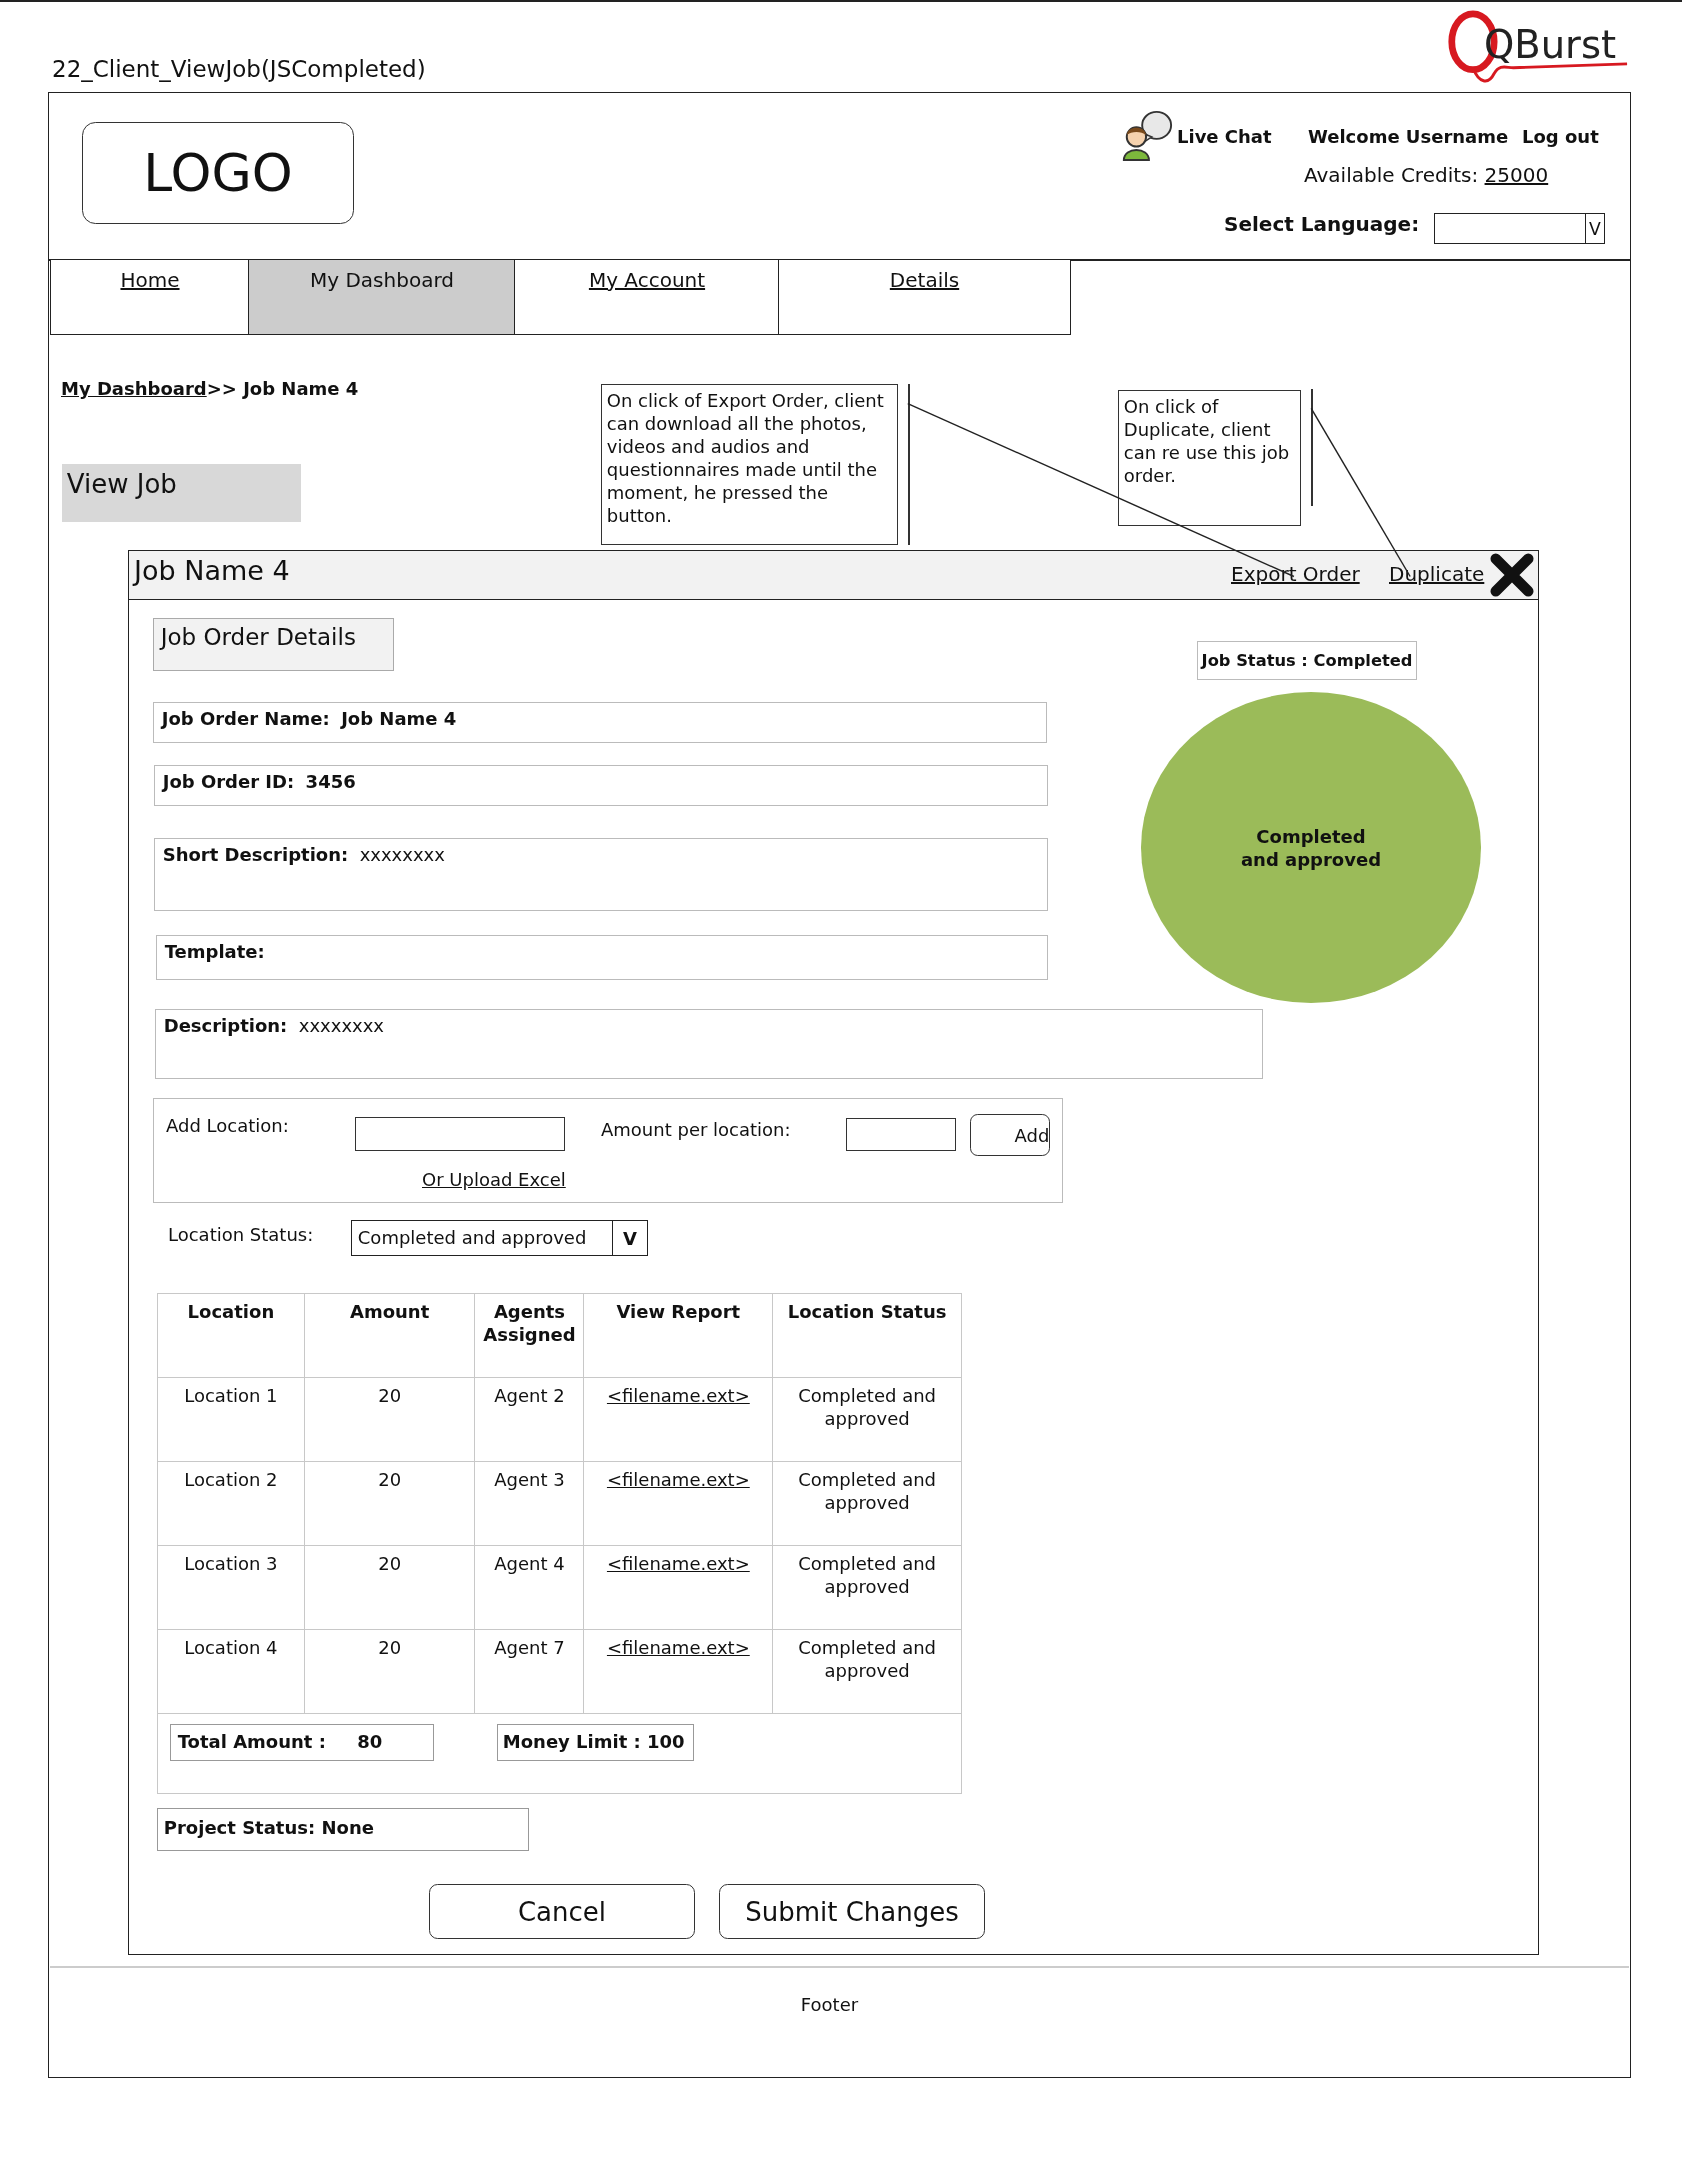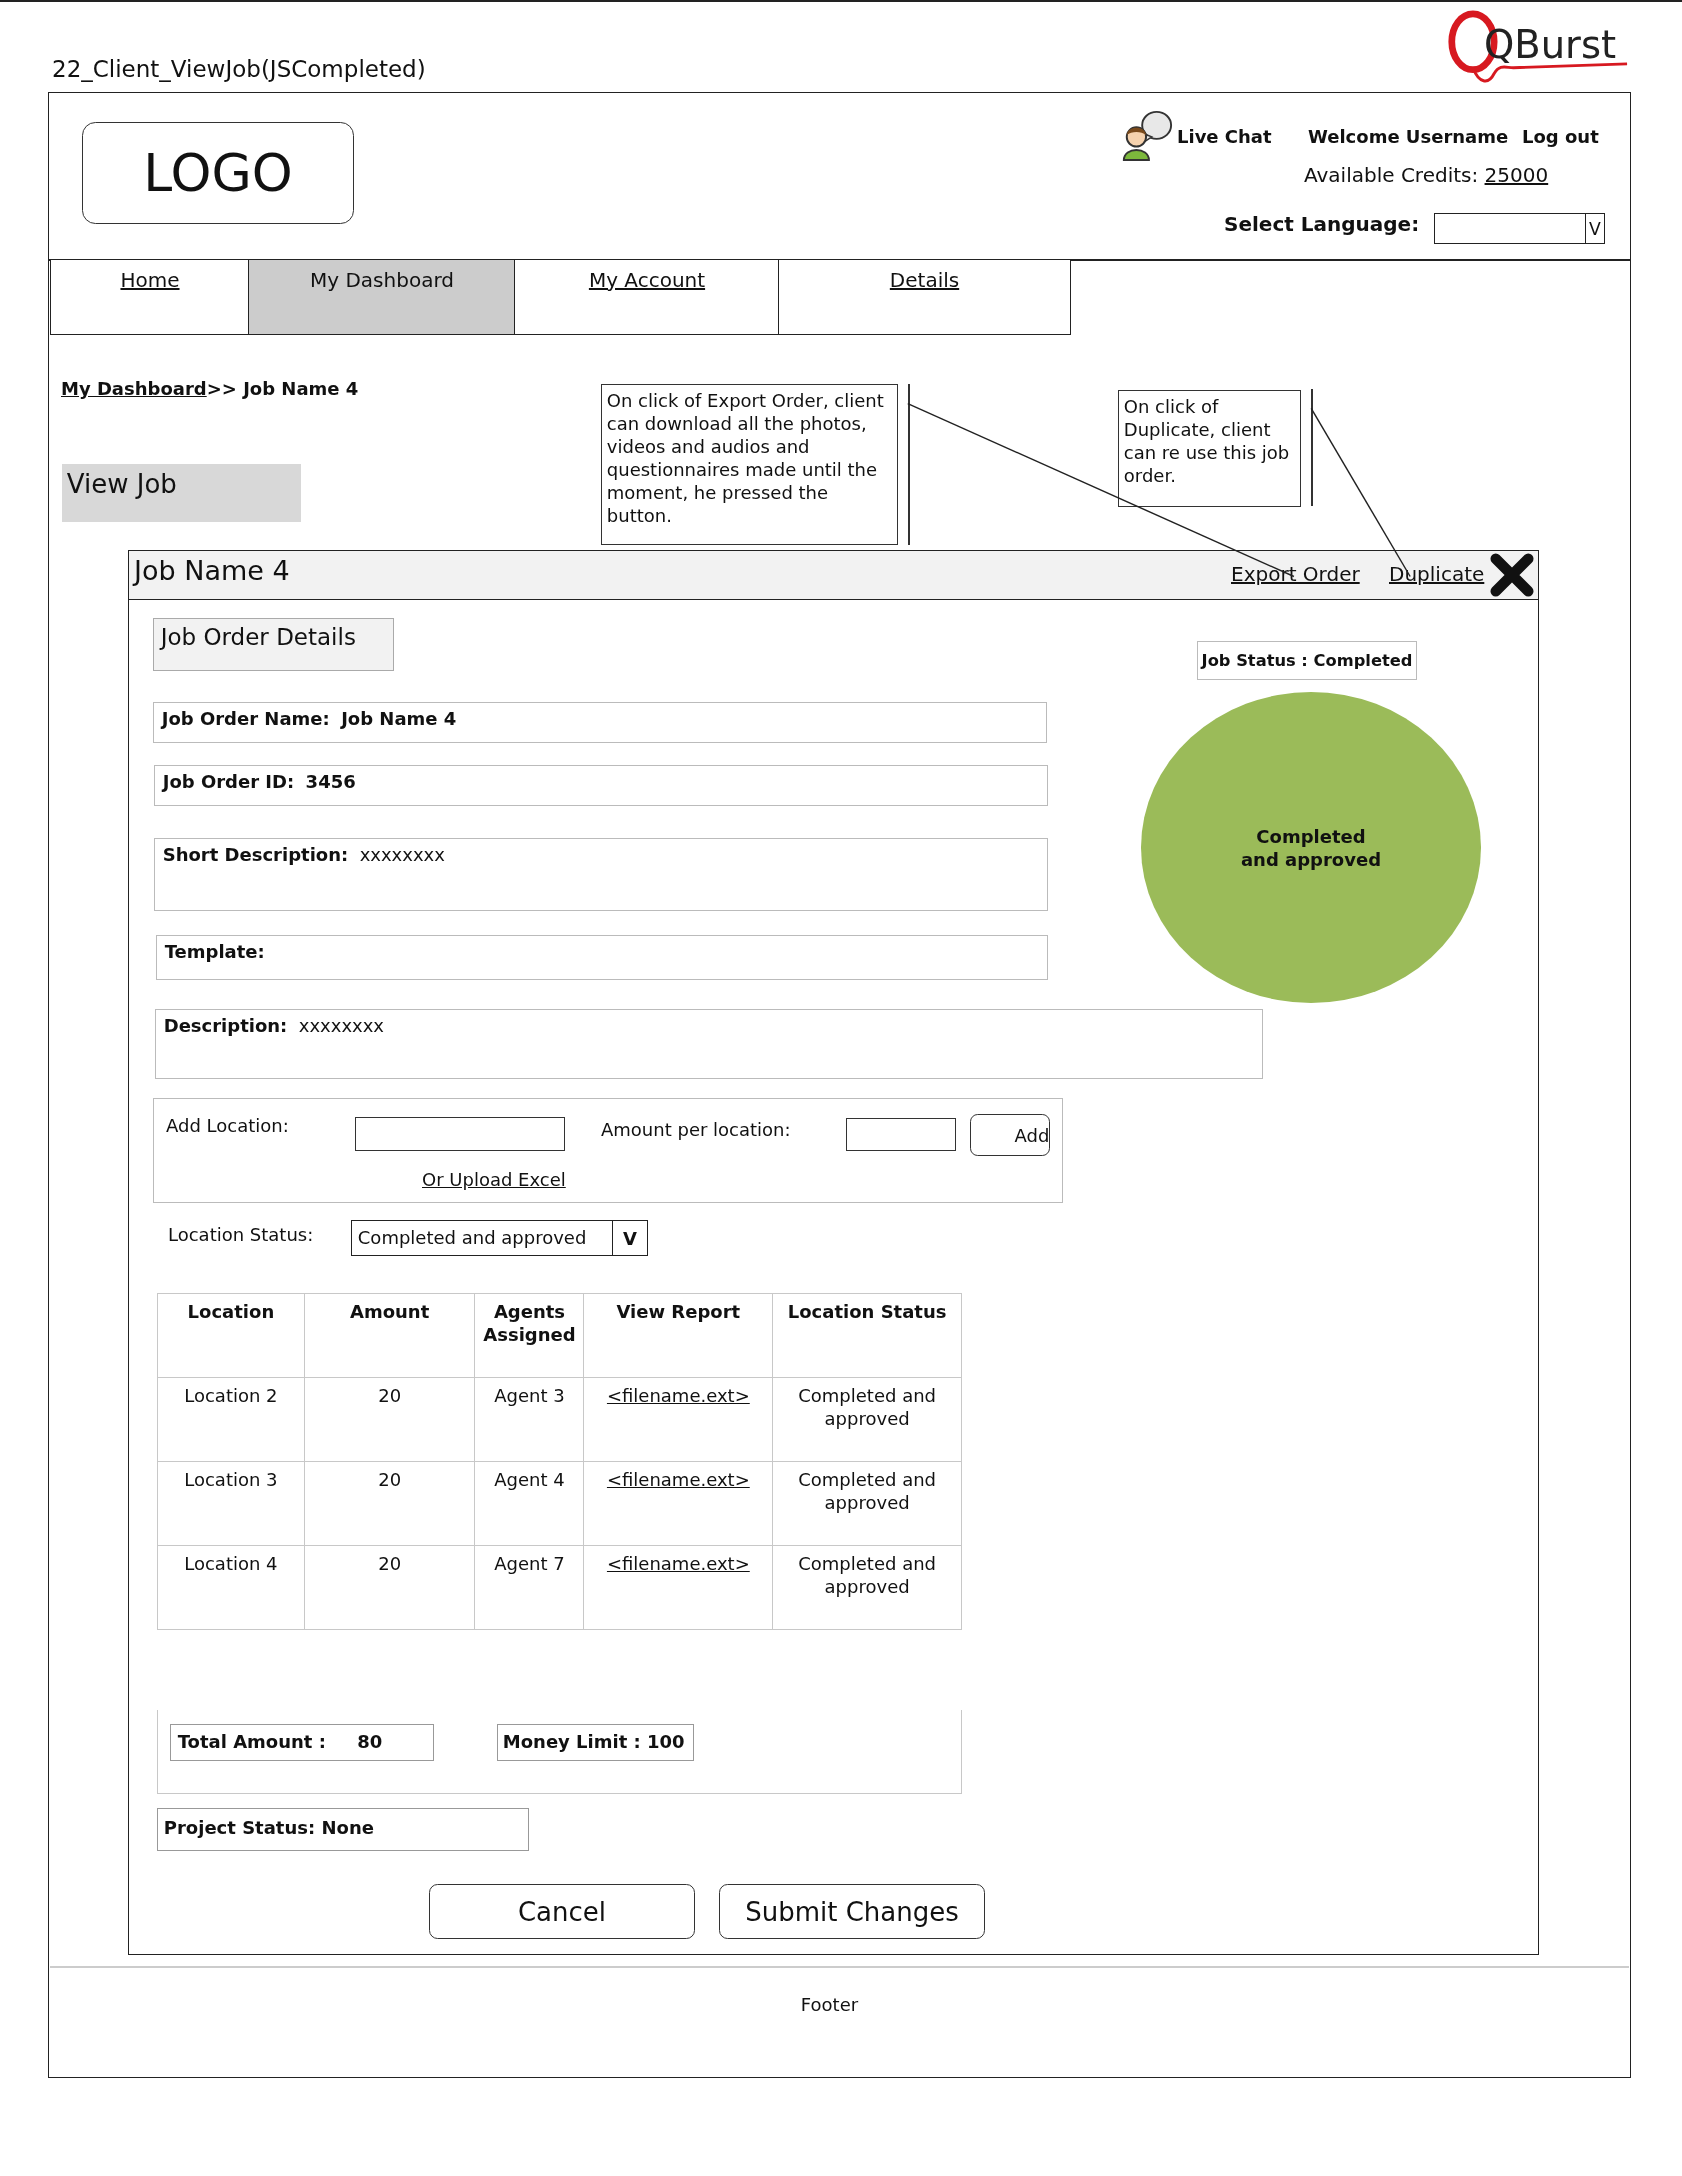--- a/index.html
+++ b/index.html
@@ -36,21 +36,21 @@
   .nav-tab.active { background: #cccccc; }
   .nav-tab.active span { text-decoration: none; }
 
   .breadcrumb { left: 61px; top: 378px; font-size: 18px; font-weight: bold; }
   .breadcrumb .link { text-decoration: underline; }
   .view-job { left: 62px; top: 464px; width: 239px; height: 58px; background: #d8d8d8; font-size: 26px;
     padding: 4.8px 0 0 4.8px; }
 
   .note { border: 1.4px solid #333; background: #fff; font-size: 18px; line-height: 23px; padding: 3.8px 4.8px; }
   .note-export { left: 601px; top: 384px; width: 297px; height: 161px; }
-  .note-dup { left: 1118px; top: 390px; width: 183px; height: 117px; }
+  .note-dup { left: 1118px; top: 390px; width: 183px; height: 136px; }
   .note-bar { width: 1.9px; background: #333; }
 
   .modal { left: 128px; top: 550px; width: 1411px; height: 1405px; border: 1.9px solid #222; background: #fff; }
   .modal-bar { left: 128px; top: 550px; width: 1411px; height: 50px; background: #f2f2f2; border: 1.9px solid #222; }
   .modal-title { left: 134px; top: 555px; font-size: 27px; }
   .modal-link { top: 562px; font-size: 20px; text-decoration: underline; }
   .export-link { left: 1231px; }
   .duplicate-link { left: 1389px; }
   .close-x { left: 1490px; top: 553px; width: 44px; height: 44px; }
 
@@ -241,20 +241,27 @@
     <tr>
       <th>Location</th>
       <th>Amount</th>
       <th>Agents Assigned</th>
       <th>View Report</th>
       <th>Location Status</th>
     </tr>
   </thead>
   <tbody>
     <tr>
+      <td>Location 1</td>
+      <td>20</td>
+      <td>Agent 2</td>
+      <td class="link"><span>&lt;filename.ext&gt;</span></td>
+      <td>Completed and approved</td>
+    </tr>
+    <tr>
       <td>Location 2</td>
       <td>20</td>
       <td>Agent 3</td>
       <td class="link"><span>&lt;filename.ext&gt;</span></td>
       <td>Completed and approved</td>
     </tr>
     <tr>
       <td>Location 3</td>
       <td>20</td>
       <td>Agent 4</td>

